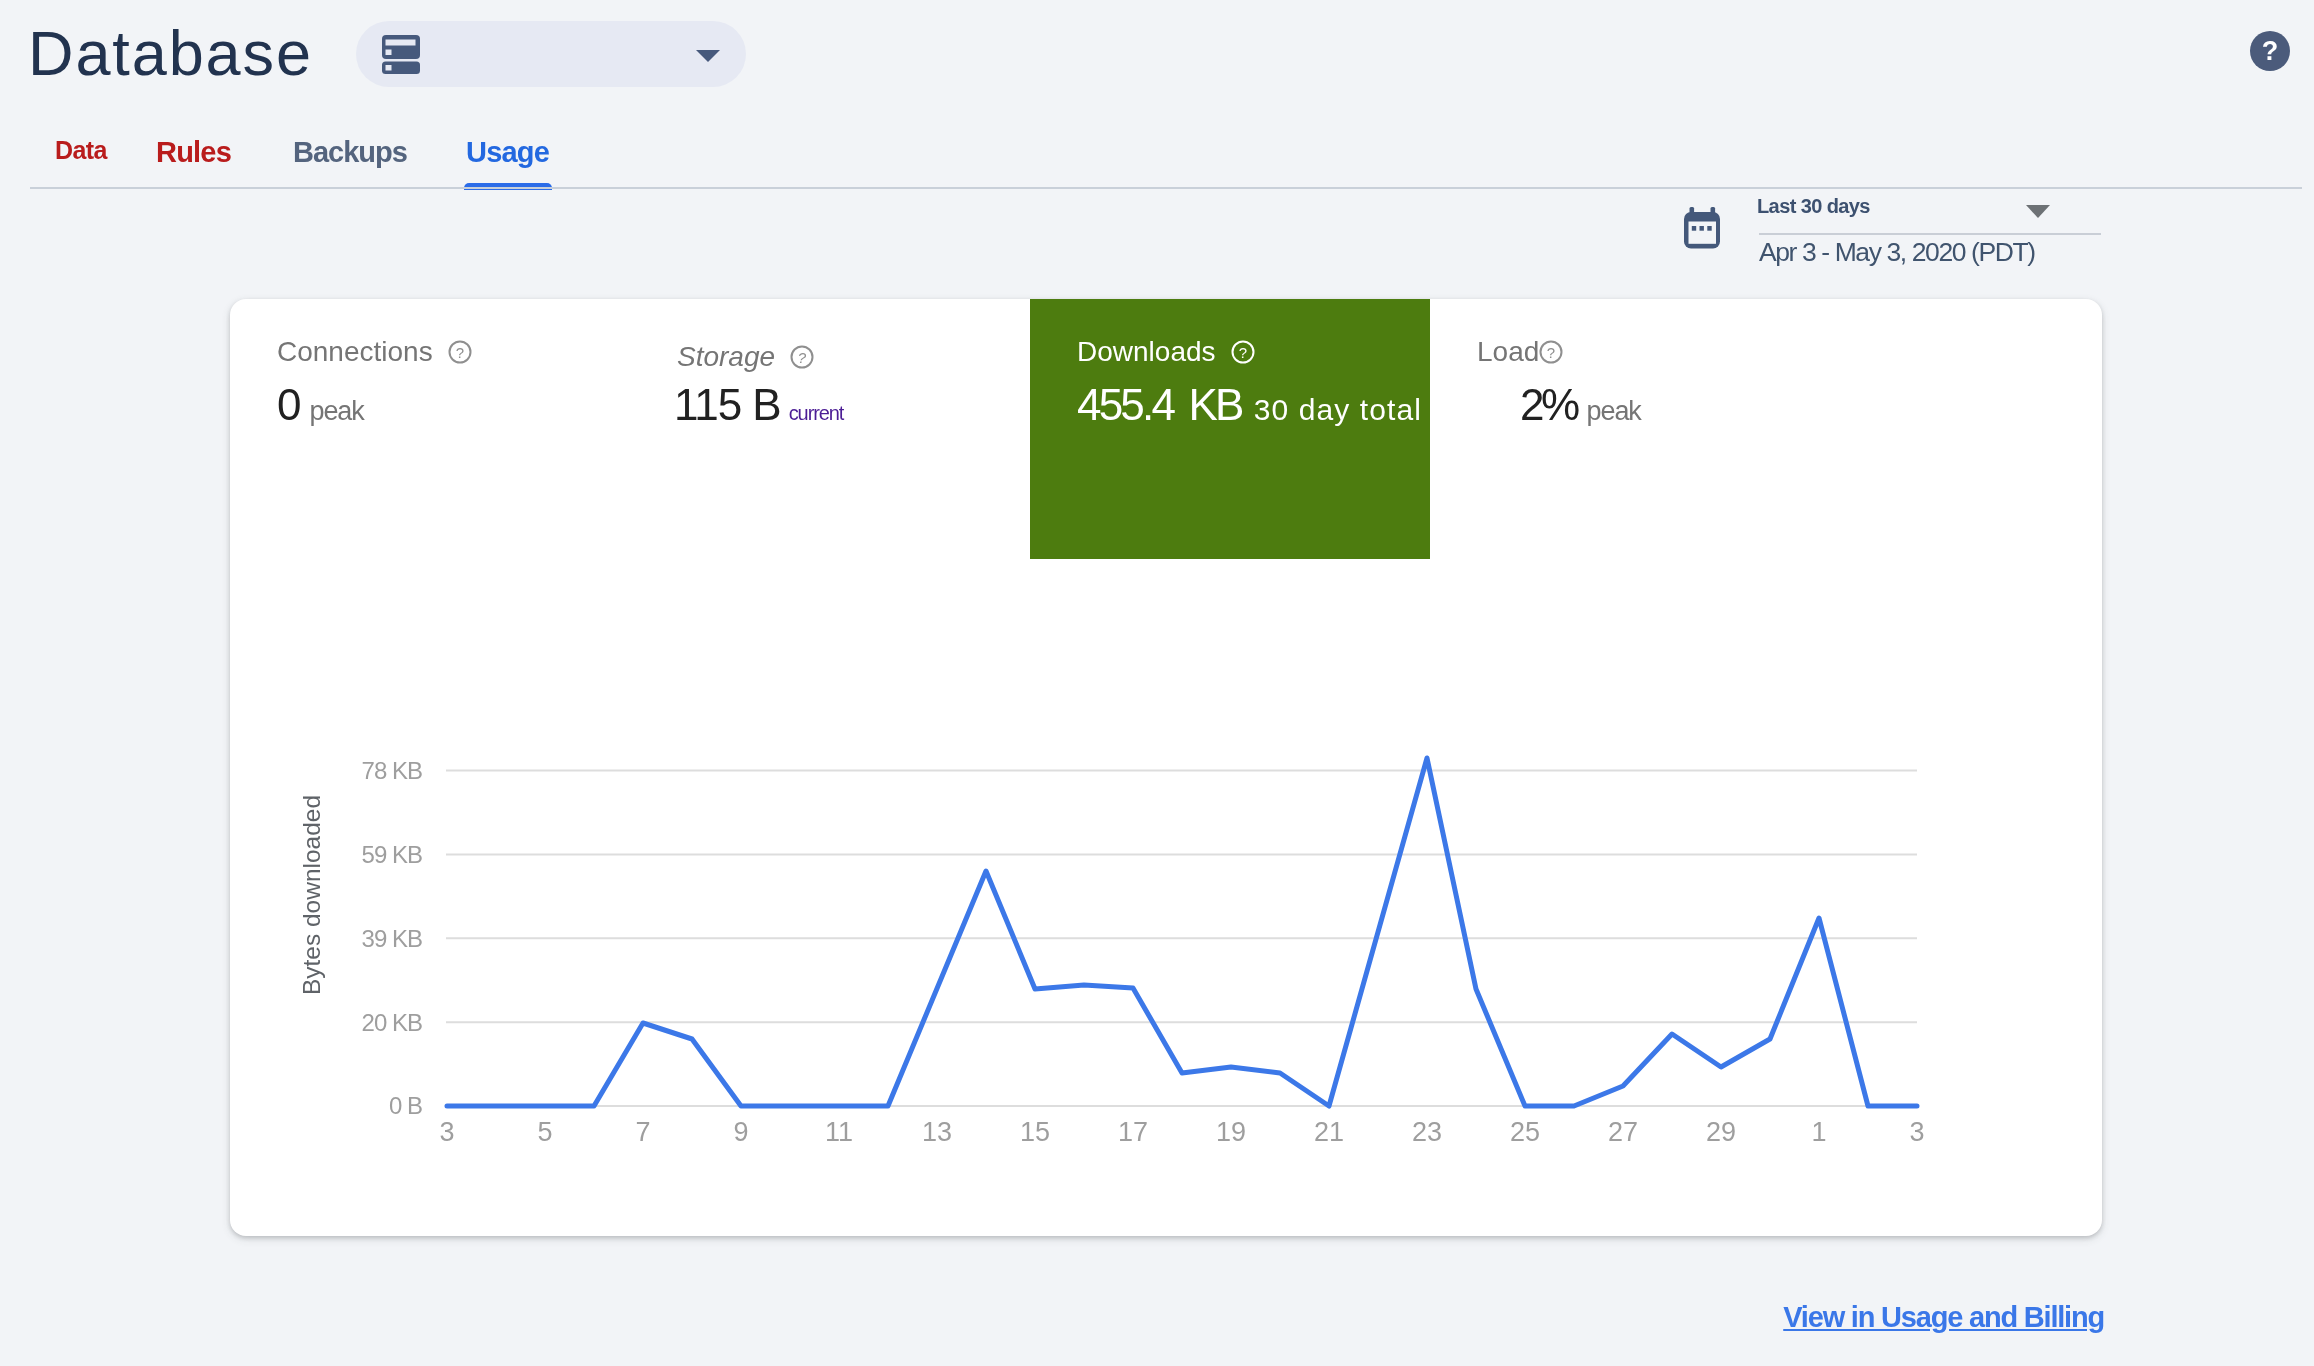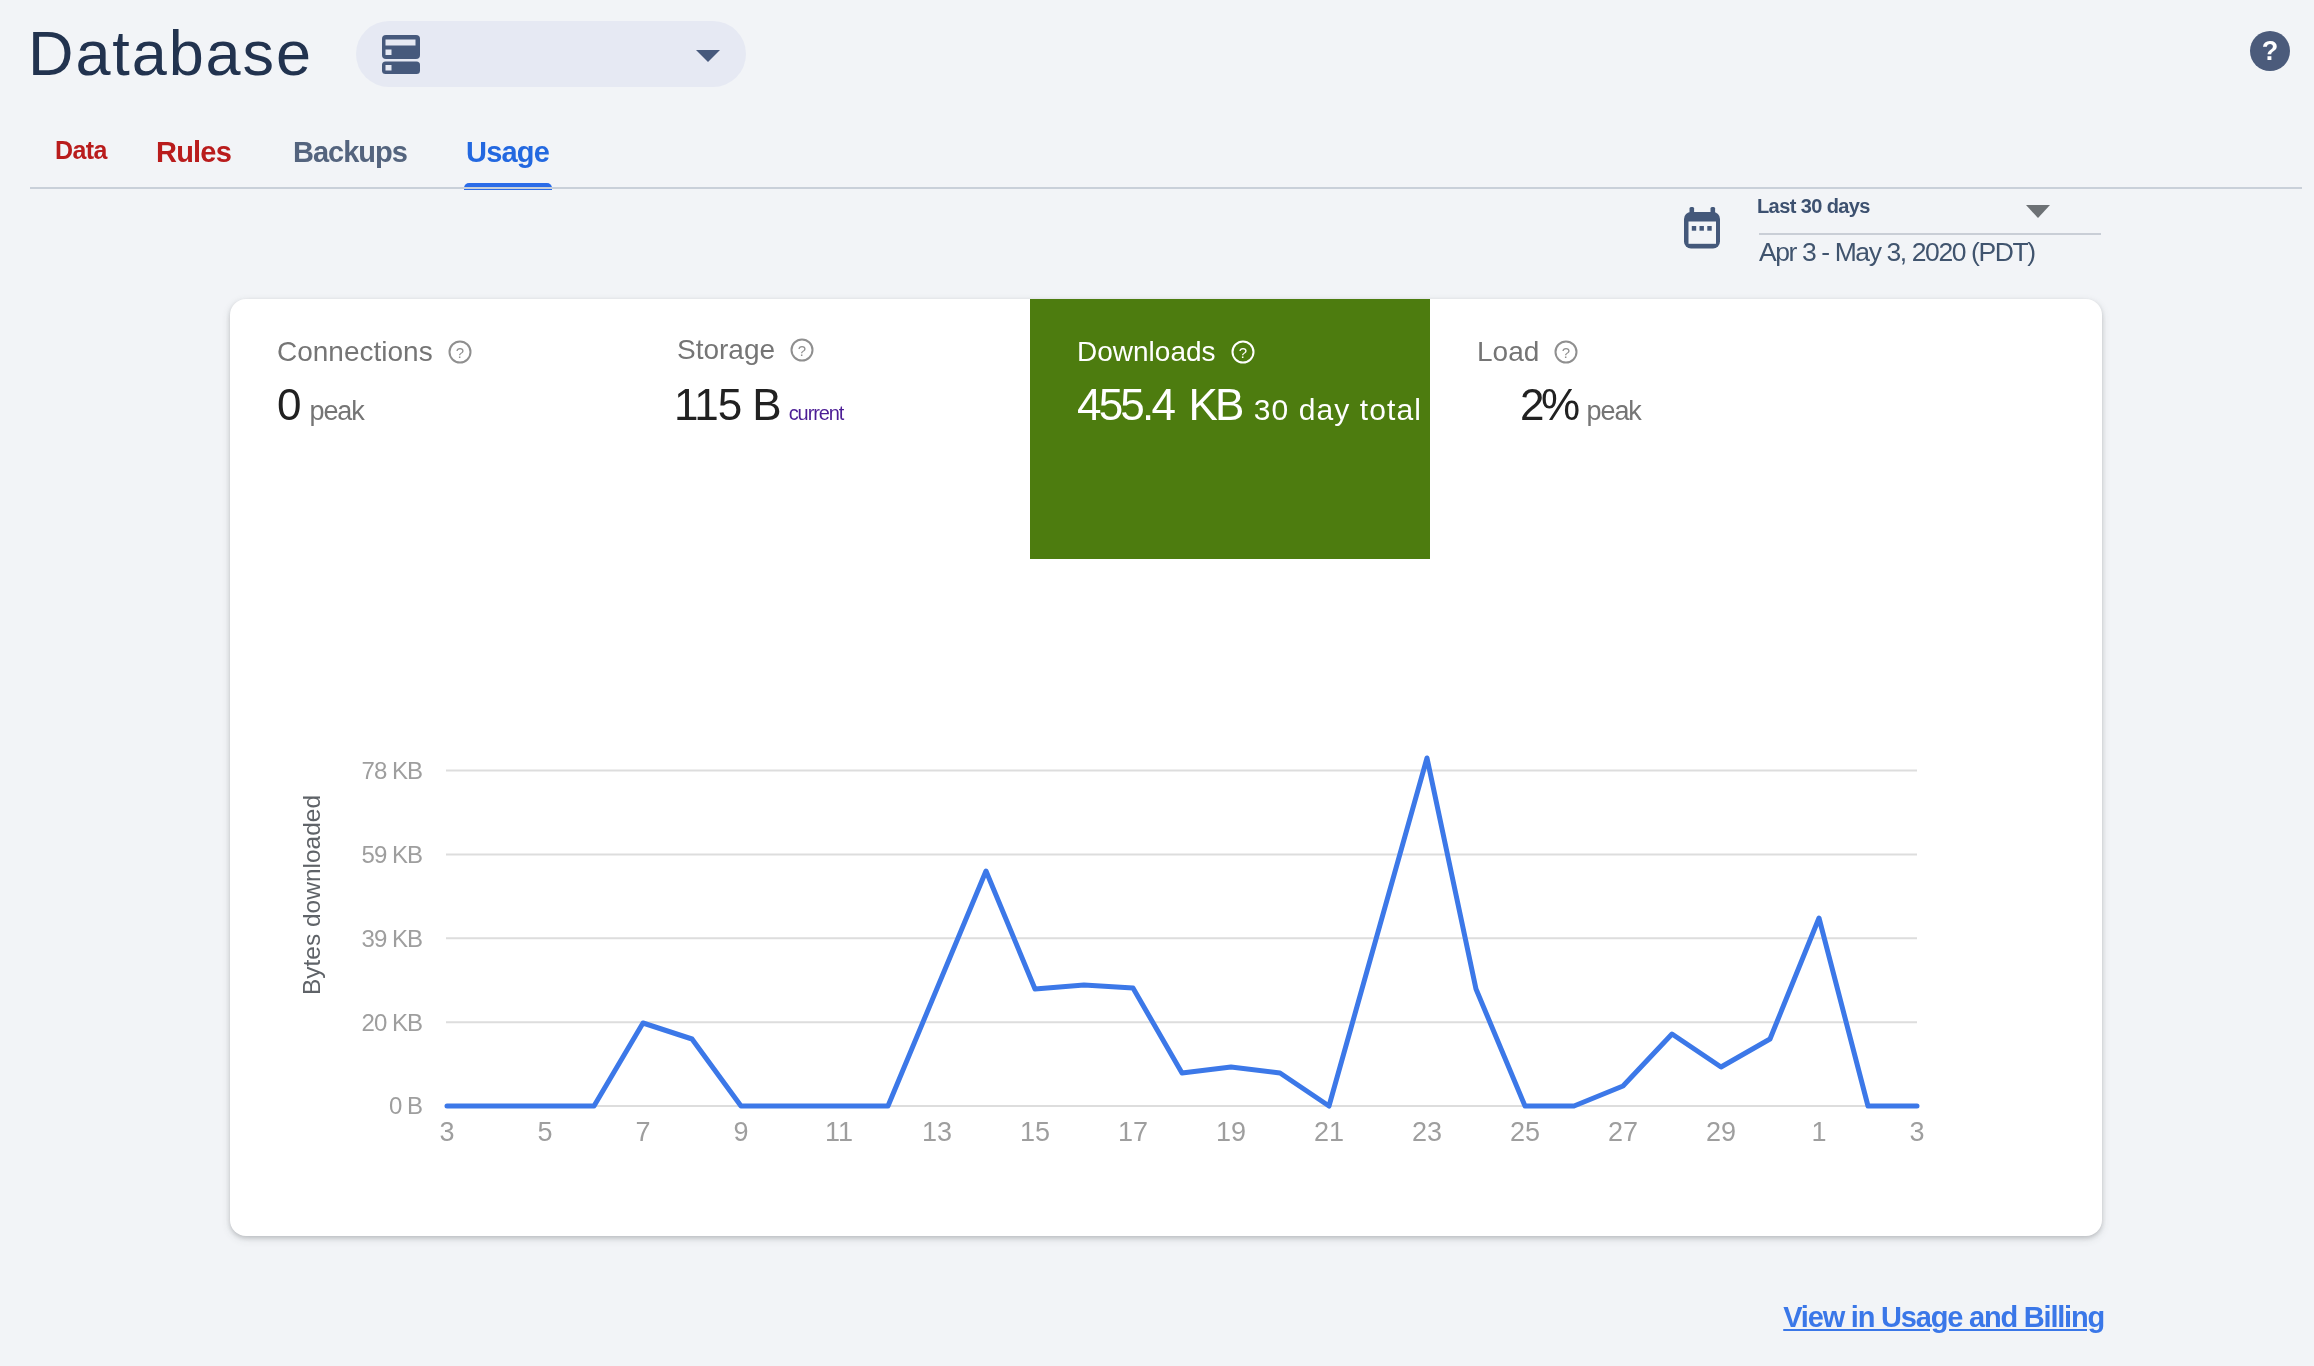--- a/index.html
+++ b/index.html
@@ -51,41 +51,41 @@
     <div class="abs" style="left:47px;top:39px;font-size:28px;color:#757575;line-height:1;display:flex;align-items:center;gap:15px;">
         <span>Connections</span>
         <svg width="24" height="24" viewBox="0 0 24 24">
           <circle cx="12" cy="12" r="10.5" fill="none" stroke="#8f8f8f" stroke-width="2"></circle>
           <text x="12" y="17.5" text-anchor="middle" font-size="15" fill="#8f8f8f" font-family="Liberation Sans">?</text>
         </svg>
       </div>
     <div class="abs" style="left:47px;top:84px;line-height:1;white-space:nowrap;"><span style="font-size:44px;color:#212121;">0</span><span style="font-size:27px;color:#757575;letter-spacing:-1.1px;margin-left:8px;">peak</span></div>
   </div>
   <div class="abs" style="left:400px;top:0;width:400px;height:260px;">
-    <div class="abs" style="left:47px;top:37px;font-size:28px;color:#757575;line-height:1;display:flex;align-items:center;gap:15px;">
+    <div class="abs" style="left:47px;top:44px;font-size:28px;color:#757575;line-height:1;display:flex;align-items:center;gap:15px;font-style:italic;">
         <span>Storage</span>
         <svg width="24" height="24" viewBox="0 0 24 24">
           <circle cx="12" cy="12" r="10.5" fill="none" stroke="#8f8f8f" stroke-width="2"></circle>
           <text x="12" y="17.5" text-anchor="middle" font-size="15" fill="#8f8f8f" font-family="Liberation Sans">?</text>
         </svg>
       </div>
     <div class="abs" style="left:44px;top:84px;line-height:1;white-space:nowrap;"><span style="font-size:44px;color:#212121;letter-spacing:-1px;">115 B</span><span style="font-size:20px;color:#4c1d95;letter-spacing:-1.1px;margin-left:8px;">current</span></div>
   </div>
   <div class="abs" style="left:800px;top:0;width:400px;height:260px;background:#4d7c0f;">
     <div class="abs" style="left:47px;top:39px;font-size:28px;color:#ffffff;line-height:1;display:flex;align-items:center;gap:15px;">
         <span>Downloads</span>
         <svg width="24" height="24" viewBox="0 0 24 24">
           <circle cx="12" cy="12" r="10.5" fill="none" stroke="#ffffff" stroke-width="2"></circle>
           <text x="12" y="17.5" text-anchor="middle" font-size="15" fill="#ffffff" font-family="Liberation Sans">?</text>
         </svg>
       </div>
     <div class="abs" style="left:47px;top:84px;line-height:1;white-space:nowrap;"><span style="font-size:44px;color:#ffffff;letter-spacing:-2.8px;word-spacing:6px;">455.4 KB</span><span style="font-size:30px;color:#ffffff;letter-spacing:1.1px;margin-left:12px;">30 day total</span></div>
   </div>
   <div class="abs" style="left:1200px;top:0;width:400px;height:260px;">
-    <div class="abs" style="left:47px;top:39px;font-size:28px;color:#757575;line-height:1;display:flex;align-items:center;gap:15px;">
+    <div class="abs" style="left:47px;top:39px;font-size:28px;color:#757575;line-height:1;display:flex;align-items:center;">
         <span>Load</span>
         <svg width="24" height="24" viewBox="0 0 24 24">
           <circle cx="12" cy="12" r="10.5" fill="none" stroke="#8f8f8f" stroke-width="2"></circle>
           <text x="12" y="17.5" text-anchor="middle" font-size="15" fill="#8f8f8f" font-family="Liberation Sans">?</text>
         </svg>
       </div>
     <div class="abs" style="left:47px;top:84px;line-height:1;white-space:nowrap;margin-left:43px;"><span style="font-size:44px;color:#212121;letter-spacing:-3.5px;">2%</span><span style="font-size:27px;color:#757575;letter-spacing:-1.1px;margin-left:10px;">peak</span></div>
   </div>
 
   <svg class="abs" style="left:0;top:0;" width="1872" height="937" viewBox="0 0 1872 937">

